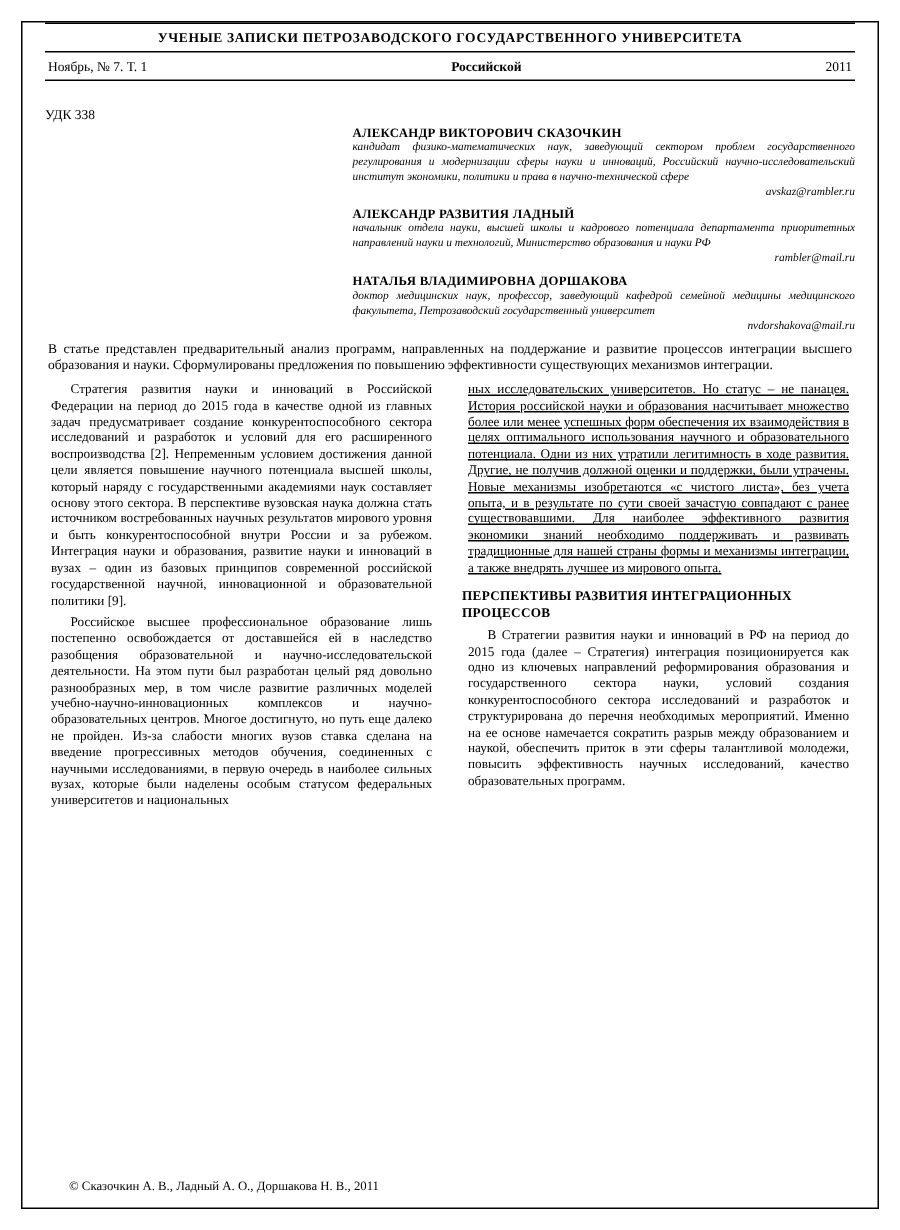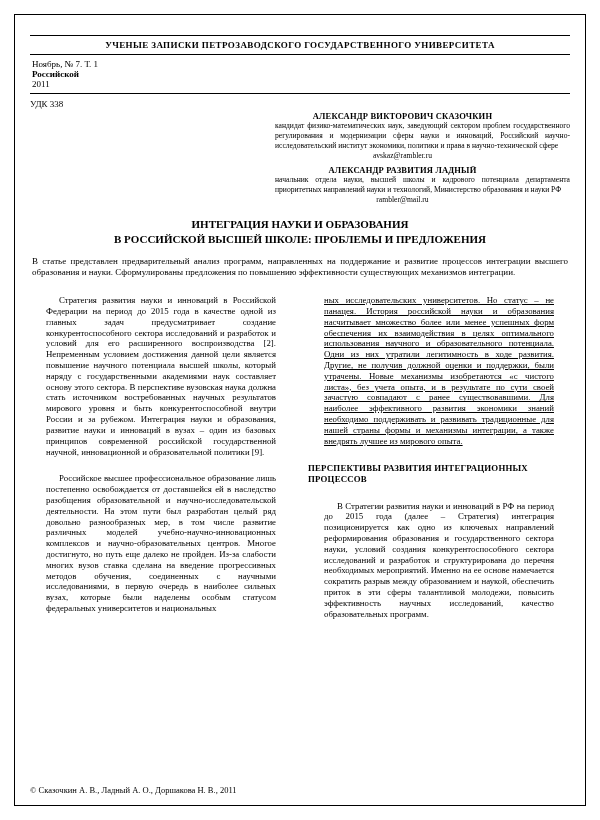--- a/index.html
+++ b/index.html
@@ -6,61 +6,61 @@
   body{
     width:600px;height:820px;position:relative;
     background:#ffffff;
     font-family:"Liberation Serif","DejaVu Serif",serif;
     color:#000;
     -webkit-font-smoothing:antialiased;
   }
   .page{
     position:absolute;left:14px;top:14px;right:14px;bottom:14px;
     border:1.5px solid #000;
-    padding:20px 15px;
+    padding:0 15px;
     box-sizing:border-box;
   }
   .rule{border-top:1px solid #000;height:0;}
   .journal-title{
     text-align:center;font-weight:bold;font-size:9px;letter-spacing:.4px;
     padding:4px 0;
   }
   .issue-row{
     display:flex;justify-content:space-between;align-items:baseline;
-    font-size:9px;padding:4px 2px;flex-direction:column;
+    font-size:9px;padding:4px 2px;
   }
   .issue-row .section{font-weight:bold;}
-  .udk{font-size:9px;margin-top:5px;}
+  .udk{font-size:9px;margin-top:17px;}
   .authors{margin-top:2px;}
   .author-block{width:335px;margin-left:auto;margin-bottom:5px;}
-  .author-name{font-weight:bold;font-size:8.5px;text-align:center;letter-spacing:.2px;}
+  .author-name{font-weight:bold;font-size:8.5px;text-align:left;letter-spacing:.2px;}
   .author-affiliation{
-    font-size:7.6px;line-height:1.3;text-align:justify;margin-left:40px;
+    font-style:italic;font-size:7.6px;line-height:1.3;text-align:justify;
   }
-  .author-email{font-size:7.6px;line-height:1.3;text-align:center;}
+  .author-email{font-style:italic;font-size:7.6px;line-height:1.3;text-align:right;}
   .article-title{
     margin:12px 0 8px 0;text-align:center;font-weight:bold;font-size:11px;line-height:1.4;
   }
   .article-title span{display:block;}
   .abstract{
     margin:0 2px;font-size:9px;line-height:1.3;text-align:justify;
   }
   .keywords{margin:5px 2px 12px 2px;font-size:8px;line-height:1.25;}
   .columns{display:flex;gap:16px;}
   .col{flex:1 1 0;min-width:0;}
   .col p{
-    margin:16px;font-size:8.8px;line-height:1.23;text-align:justify;text-indent:13px;
+    margin:4px;font-size:8.8px;line-height:1.23;text-align:justify;text-indent:13px;
   }
   .col p.no-indent{text-indent:0;text-decoration:underline;}
   .col h2{
     margin:8px 0 4px 0;font-size:8.8px;font-weight:bold;line-height:1.25;
     text-align:left;letter-spacing:.2px;font-family:Liberation Serif, serif;
   }
   .footer{
-    position:absolute;left:15px;bottom:10px;font-size:8.5px;
+    position:absolute;left:31px;bottom:10px;font-size:8.5px;
   }
 </style>
 </head>
 <body>
 
 <div class="page">
 
   <div class="rule"></div>
   <div class="journal-title">УЧЕНЫЕ ЗАПИСКИ ПЕТРОЗАВОДСКОГО ГОСУДАРСТВЕННОГО УНИВЕРСИТЕТА</div>
   <div class="rule"></div>
@@ -78,26 +78,27 @@
     <div class="author-block">
       <div class="author-name">АЛЕКСАНДР ВИКТОРОВИЧ СКАЗОЧКИН</div>
       <div class="author-affiliation">кандидат физико-математических наук, заведующий сектором проблем государственного регулирования и модернизации сферы науки и инноваций, Российский научно-исследовательский институт экономики, политики и права в научно-технической сфере</div>
       <div class="author-email">avskaz@rambler.ru</div>
     </div>
     <div class="author-block">
       <div class="author-name">АЛЕКСАНДР РАЗВИТИЯ ЛАДНЫЙ</div>
       <div class="author-affiliation">начальник отдела науки, высшей школы и кадрового потенциала департамента приоритетных направлений науки и технологий, Министерство образования и науки РФ</div>
       <div class="author-email">rambler@mail.ru</div>
     </div>
+    <div class="author-block">
+      <div class="author-name">НАТАЛЬЯ ВЛАДИМИРОВНА ДОРШАКОВА</div>
+      <div class="author-affiliation">доктор медицинских наук, профессор, заведующий кафедрой семейной медицины медицинского факультета, Петрозаводский государственный университет</div>
+      <div class="author-email">nvdorshakova@mail.ru</div>
+    </div>
   </div>
 
-  <div class="article-title">
-    <span>ИНТЕГРАЦИЯ НАУКИ И ОБРАЗОВАНИЯ</span>
-    <span>В РОССИЙСКОЙ ВЫСШЕЙ ШКОЛЕ: ПРОБЛЕМЫ И ПРЕДЛОЖЕНИЯ</span>
-  </div>
 
   <p class="abstract">В статье представлен предварительный анализ программ, направленных на поддержание и развитие процессов интеграции высшего образования и науки. Сформулированы предложения по повышению эффективности существующих механизмов интеграции.</p>
 
   <div class="columns">
     <div class="col">
       <p>Стратегия развития науки и инноваций в Российской Федерации на период до 2015 года в качестве одной из главных задач предусматривает создание конкурентоспособного сектора исследований и разработок и условий для его расширенного воспроизводства [2]. Непременным условием достижения данной цели является повышение научного потенциала высшей школы, который наряду с государственными академиями наук составляет основу этого сектора. В перспективе вузовская наука должна стать источником востребованных научных результатов мирового уровня и быть конкурентоспособной внутри России и за рубежом. Интеграция науки и образования, развитие науки и инноваций в вузах – один из базовых принципов современной российской государственной научной, инновационной и образовательной политики [9].</p>
       <p>Российское высшее профессиональное образование лишь постепенно освобождается от доставшейся ей в наследство разобщения образовательной и научно-исследовательской деятельности. На этом пути был разработан целый ряд довольно разнообразных мер, в том числе развитие различных моделей учебно-научно-инновационных комплексов и научно-образовательных центров. Многое достигнуто, но путь еще далеко не пройден. Из-за слабости многих вузов ставка сделана на введение прогрессивных методов обучения, соединенных с научными исследованиями, в первую очередь в наиболее сильных вузах, которые были наделены особым статусом федеральных университетов и национальных</p>
     </div>
     <div class="col">
       <p class="no-indent">ных исследовательских университетов. Но статус – не панацея. История российской науки и образования насчитывает множество более или менее успешных форм обеспечения их взаимодействия в целях оптимального использования научного и образовательного потенциала. Одни из них утратили легитимность в ходе развития. Другие, не получив должной оценки и поддержки, были утрачены. Новые механизмы изобретаются «с чистого листа», без учета опыта, и в результате по сути своей зачастую совпадают с ранее существовавшими. Для наиболее эффективного развития экономики знаний необходимо поддерживать и развивать традиционные для нашей страны формы и механизмы интеграции, а также внедрять лучшее из мирового опыта.</p>

